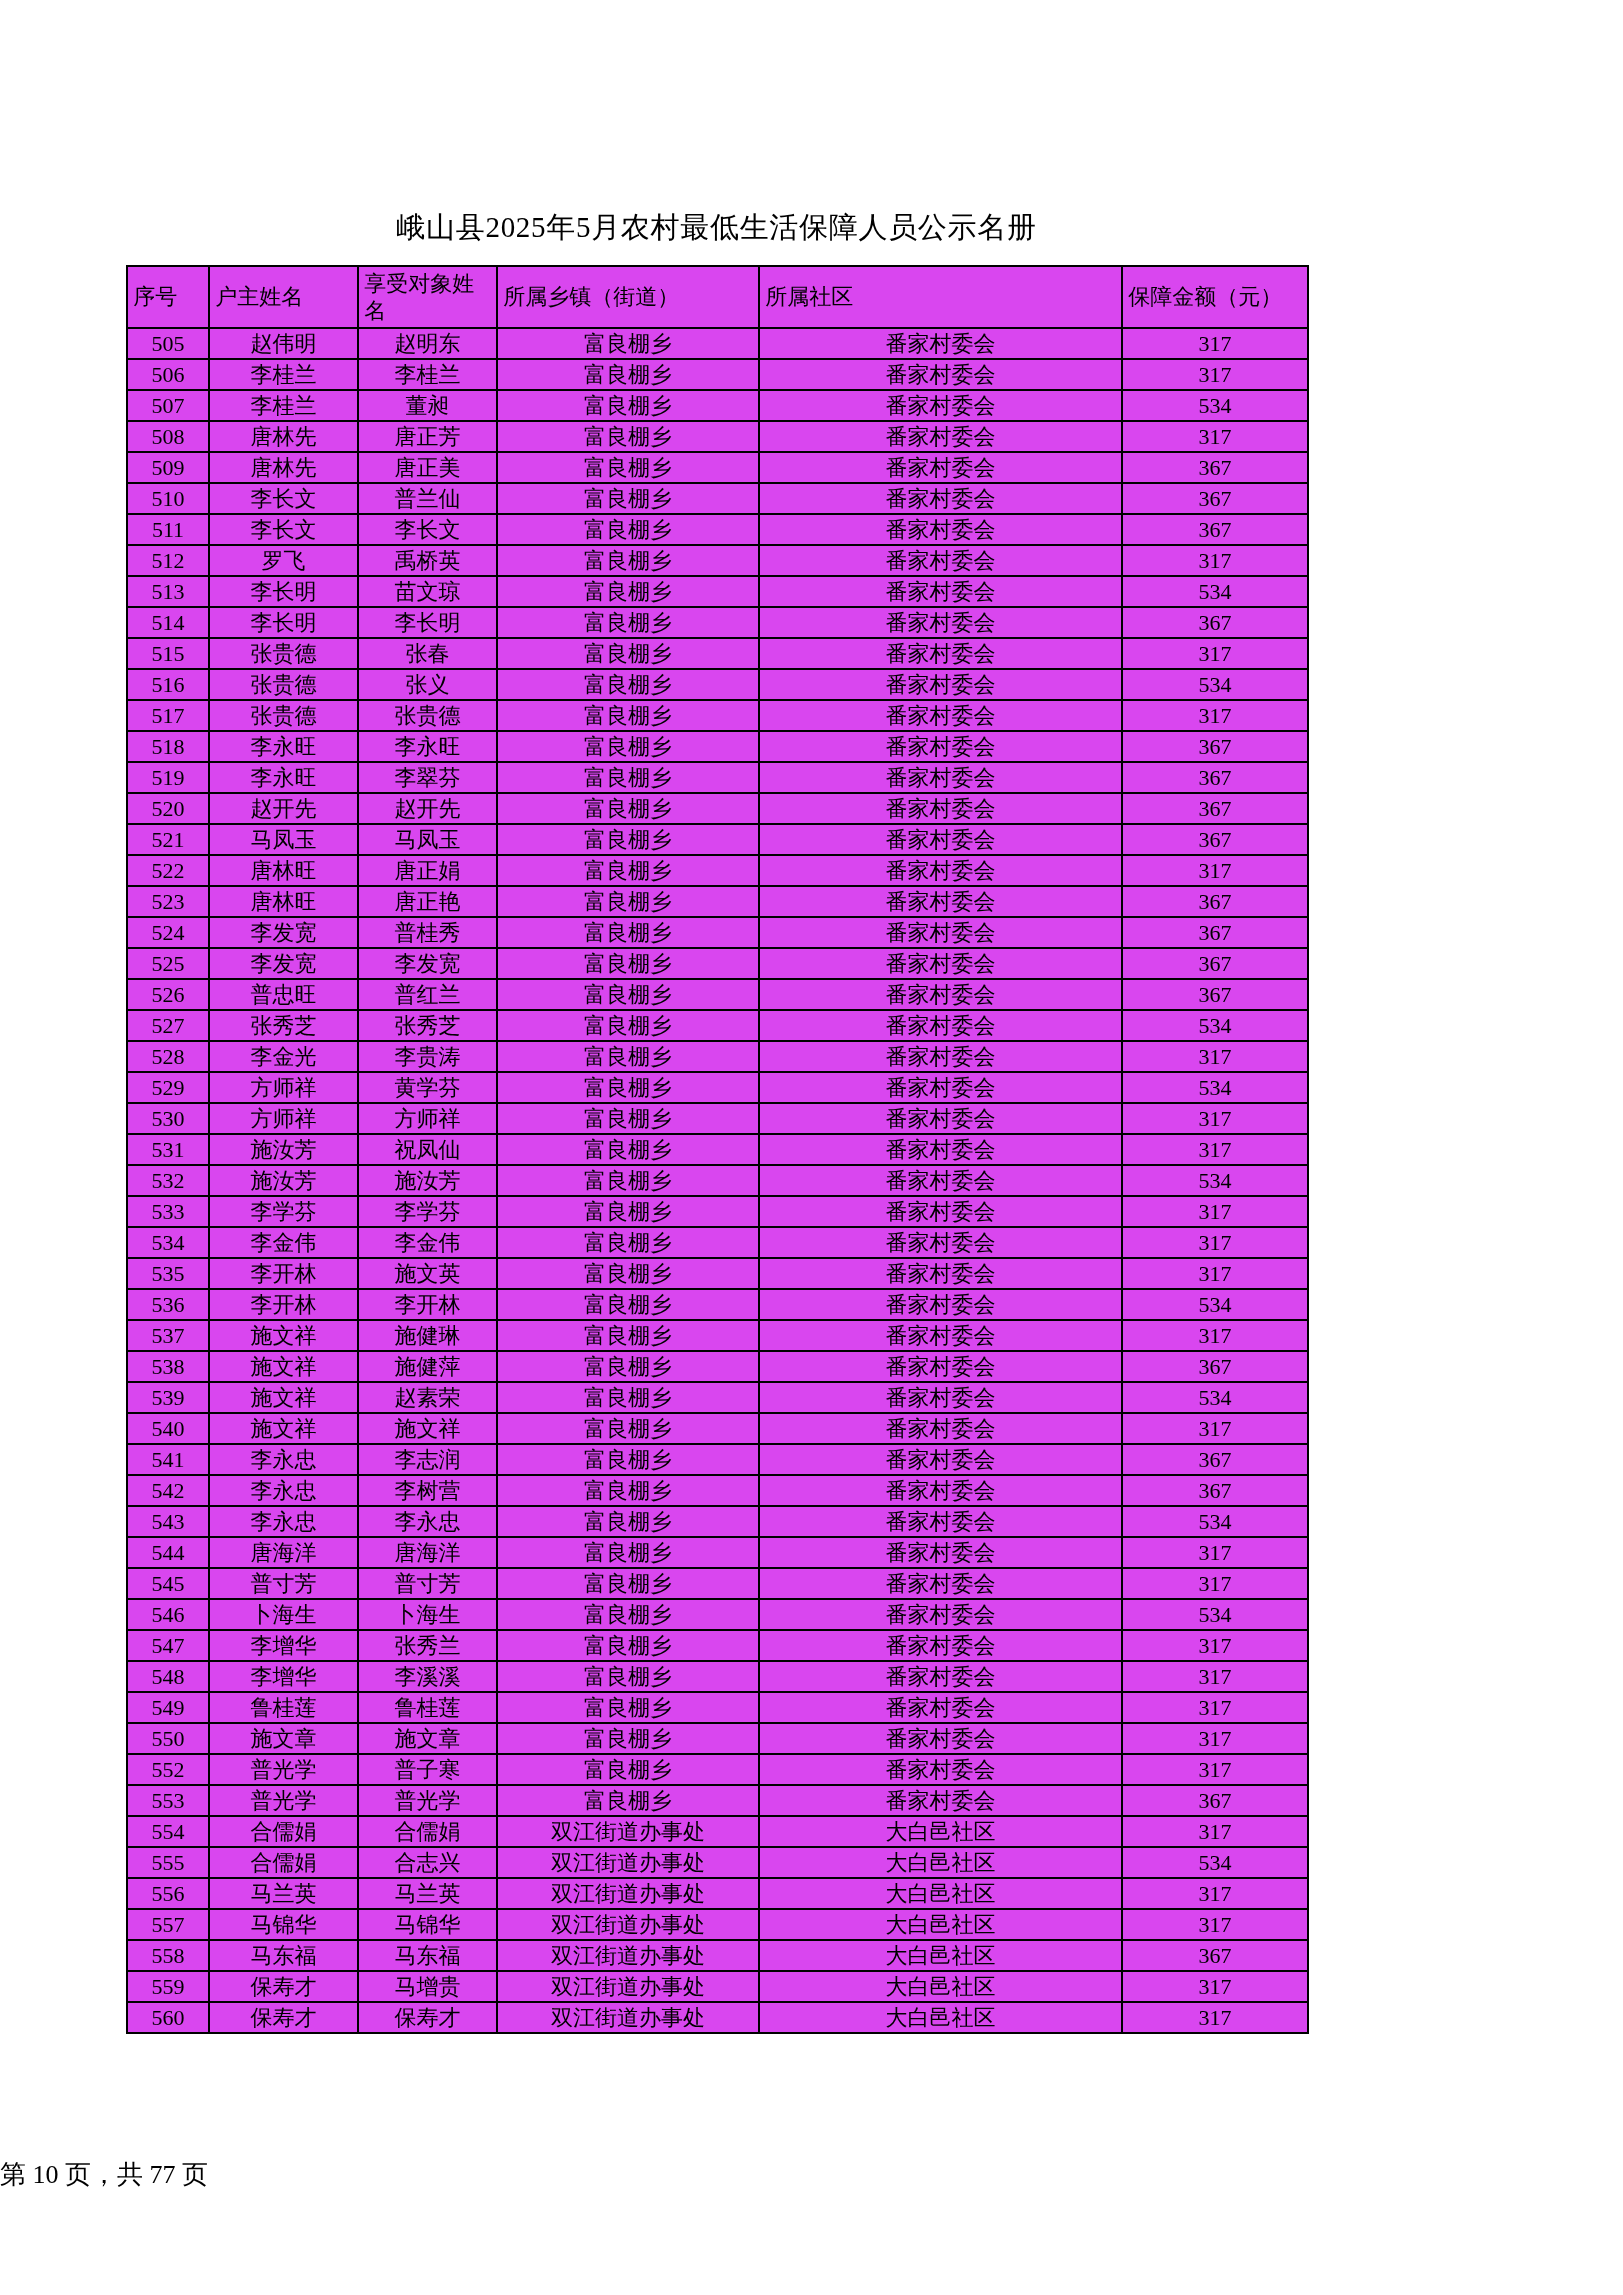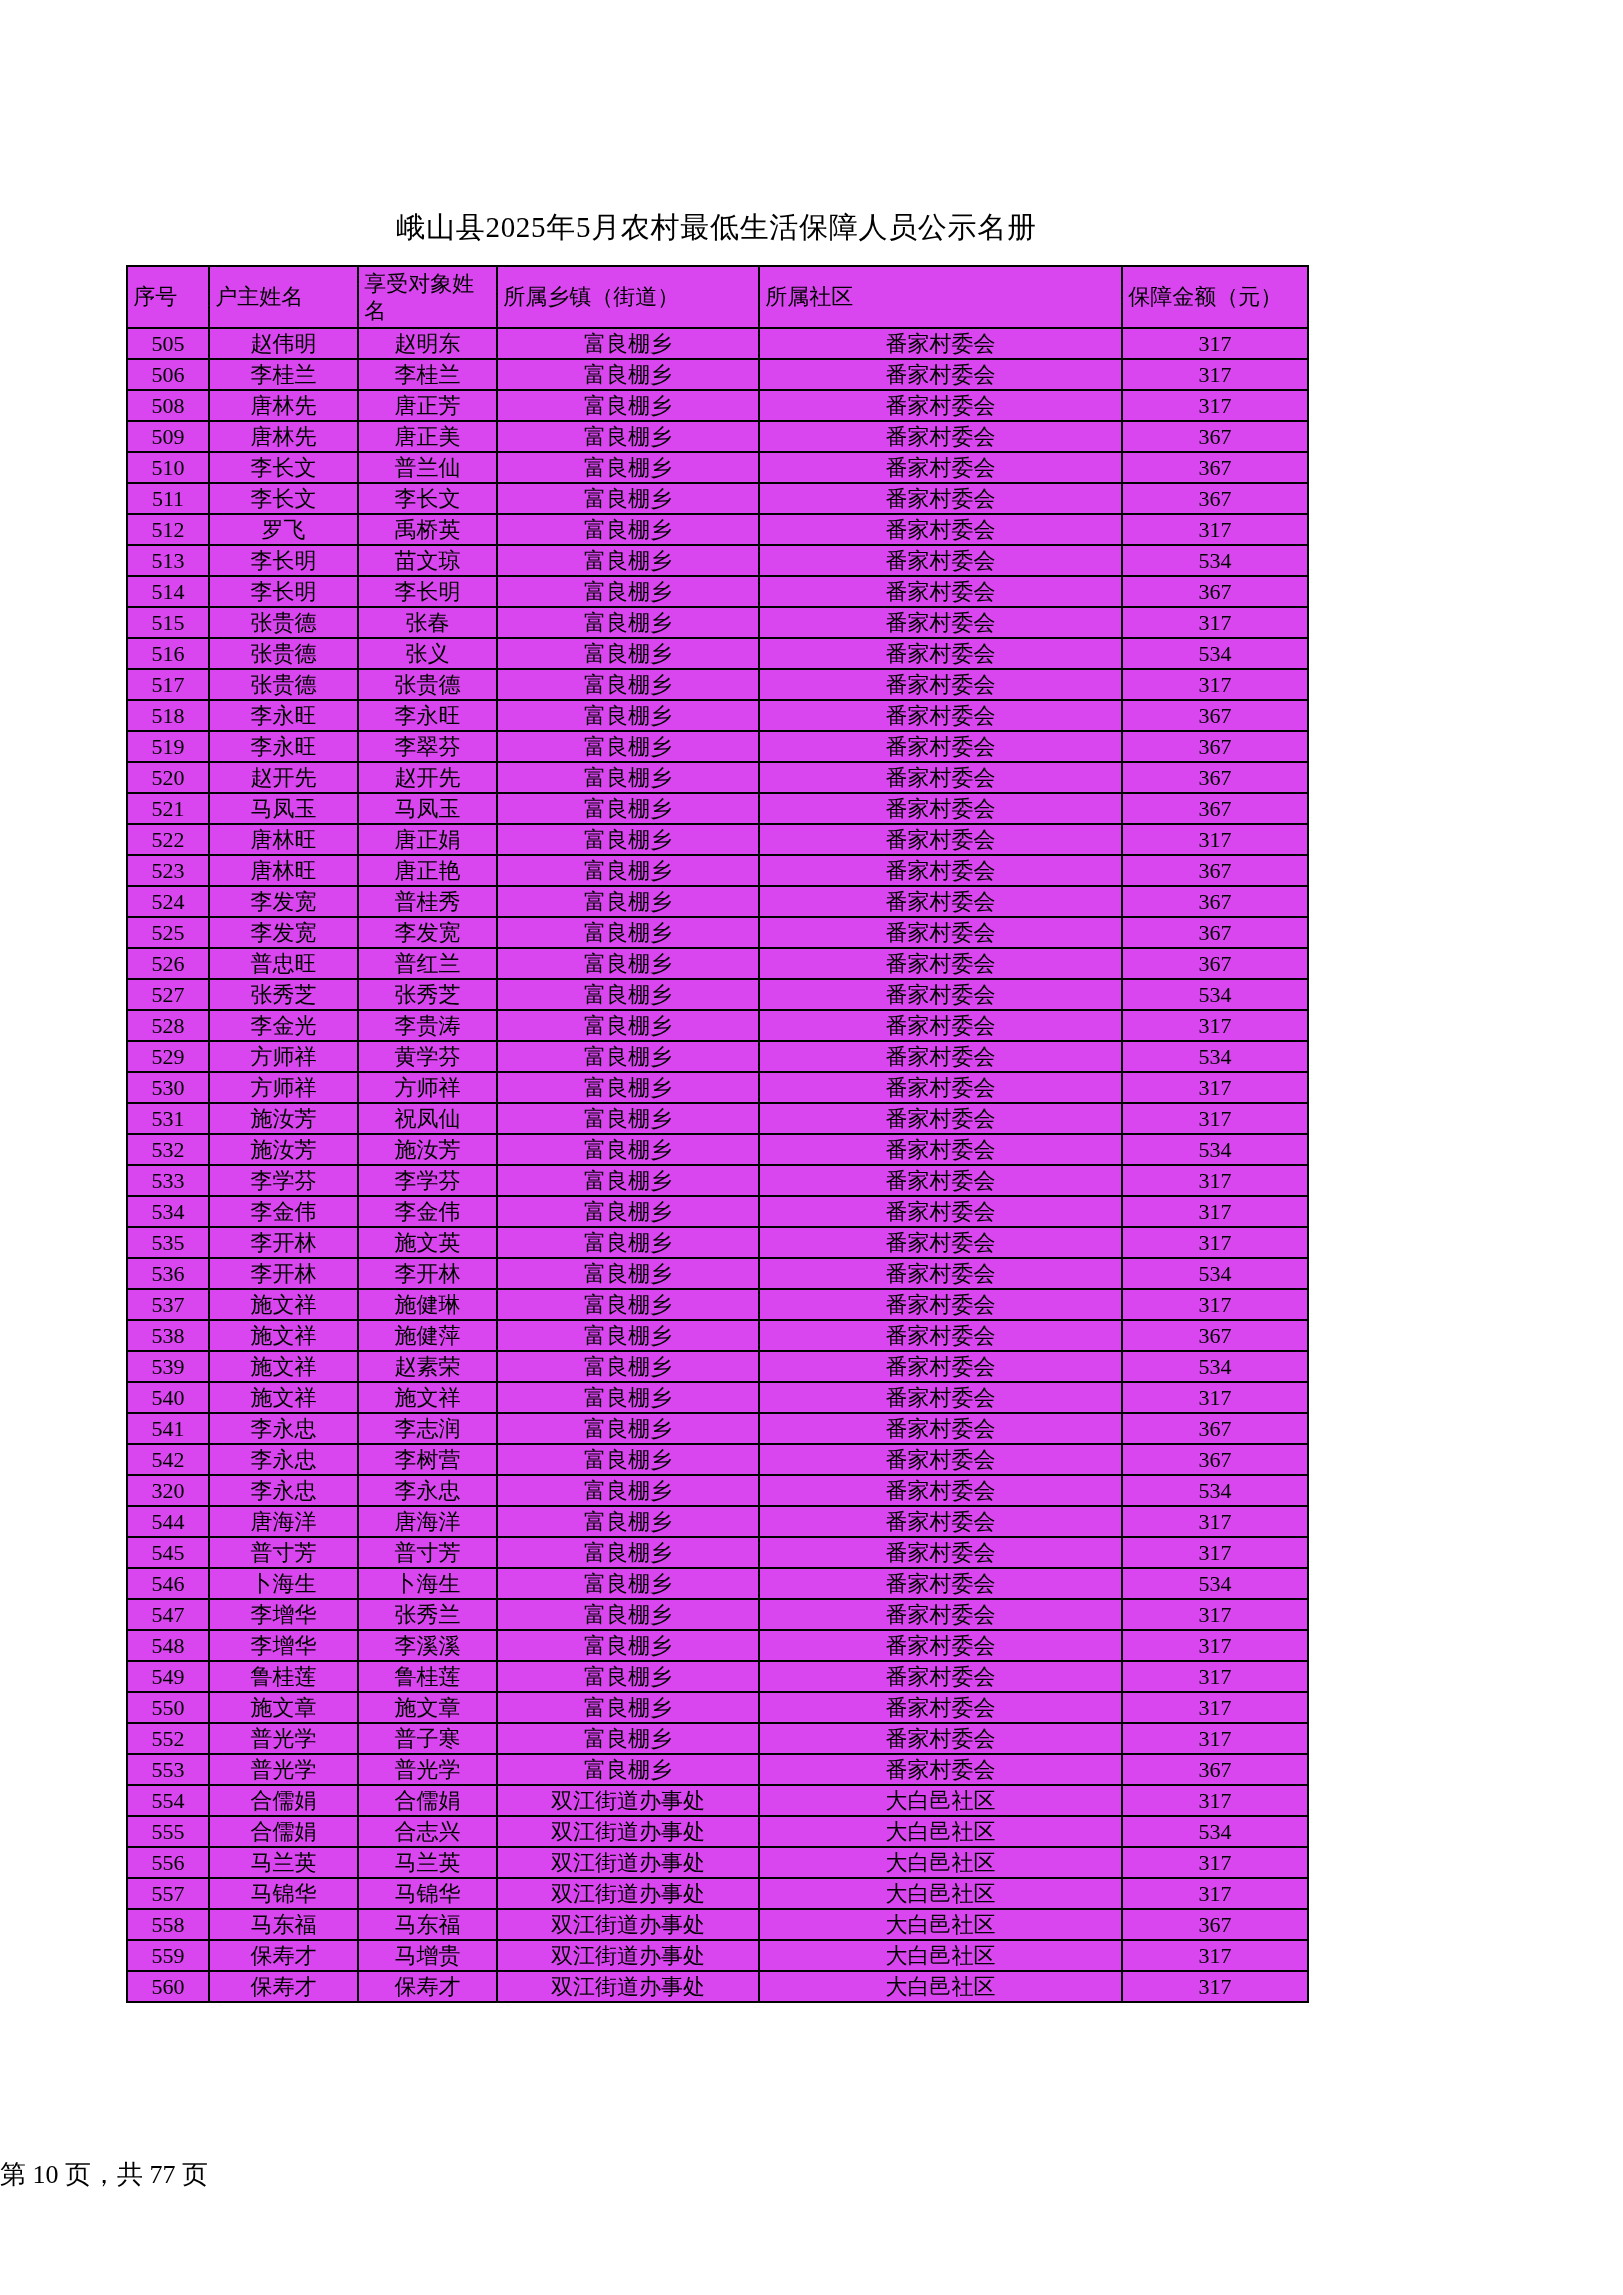--- a/index.html
+++ b/index.html
@@ -86,20 +86,28 @@
         </tr>
         <tr>
           <td>506</td>
           <td>李桂兰</td>
           <td>李桂兰</td>
           <td>富良棚乡</td>
           <td>番家村委会</td>
           <td>317</td>
         </tr>
         <tr>
+          <td>507</td>
+          <td>李桂兰</td>
+          <td>董昶</td>
+          <td>富良棚乡</td>
+          <td>番家村委会</td>
+          <td>534</td>
+        </tr>
+        <tr>
           <td>508</td>
           <td>唐林先</td>
           <td>唐正芳</td>
           <td>富良棚乡</td>
           <td>番家村委会</td>
           <td>317</td>
         </tr>
         <tr>
           <td>509</td>
           <td>唐林先</td>
@@ -366,21 +374,21 @@
         </tr>
         <tr>
           <td>542</td>
           <td>李永忠</td>
           <td>李树营</td>
           <td>富良棚乡</td>
           <td>番家村委会</td>
           <td>367</td>
         </tr>
         <tr>
-          <td>320</td>
+          <td>543</td>
           <td>李永忠</td>
           <td>李永忠</td>
           <td>富良棚乡</td>
           <td>番家村委会</td>
           <td>534</td>
         </tr>
         <tr>
           <td>544</td>
           <td>唐海洋</td>
           <td>唐海洋</td>

